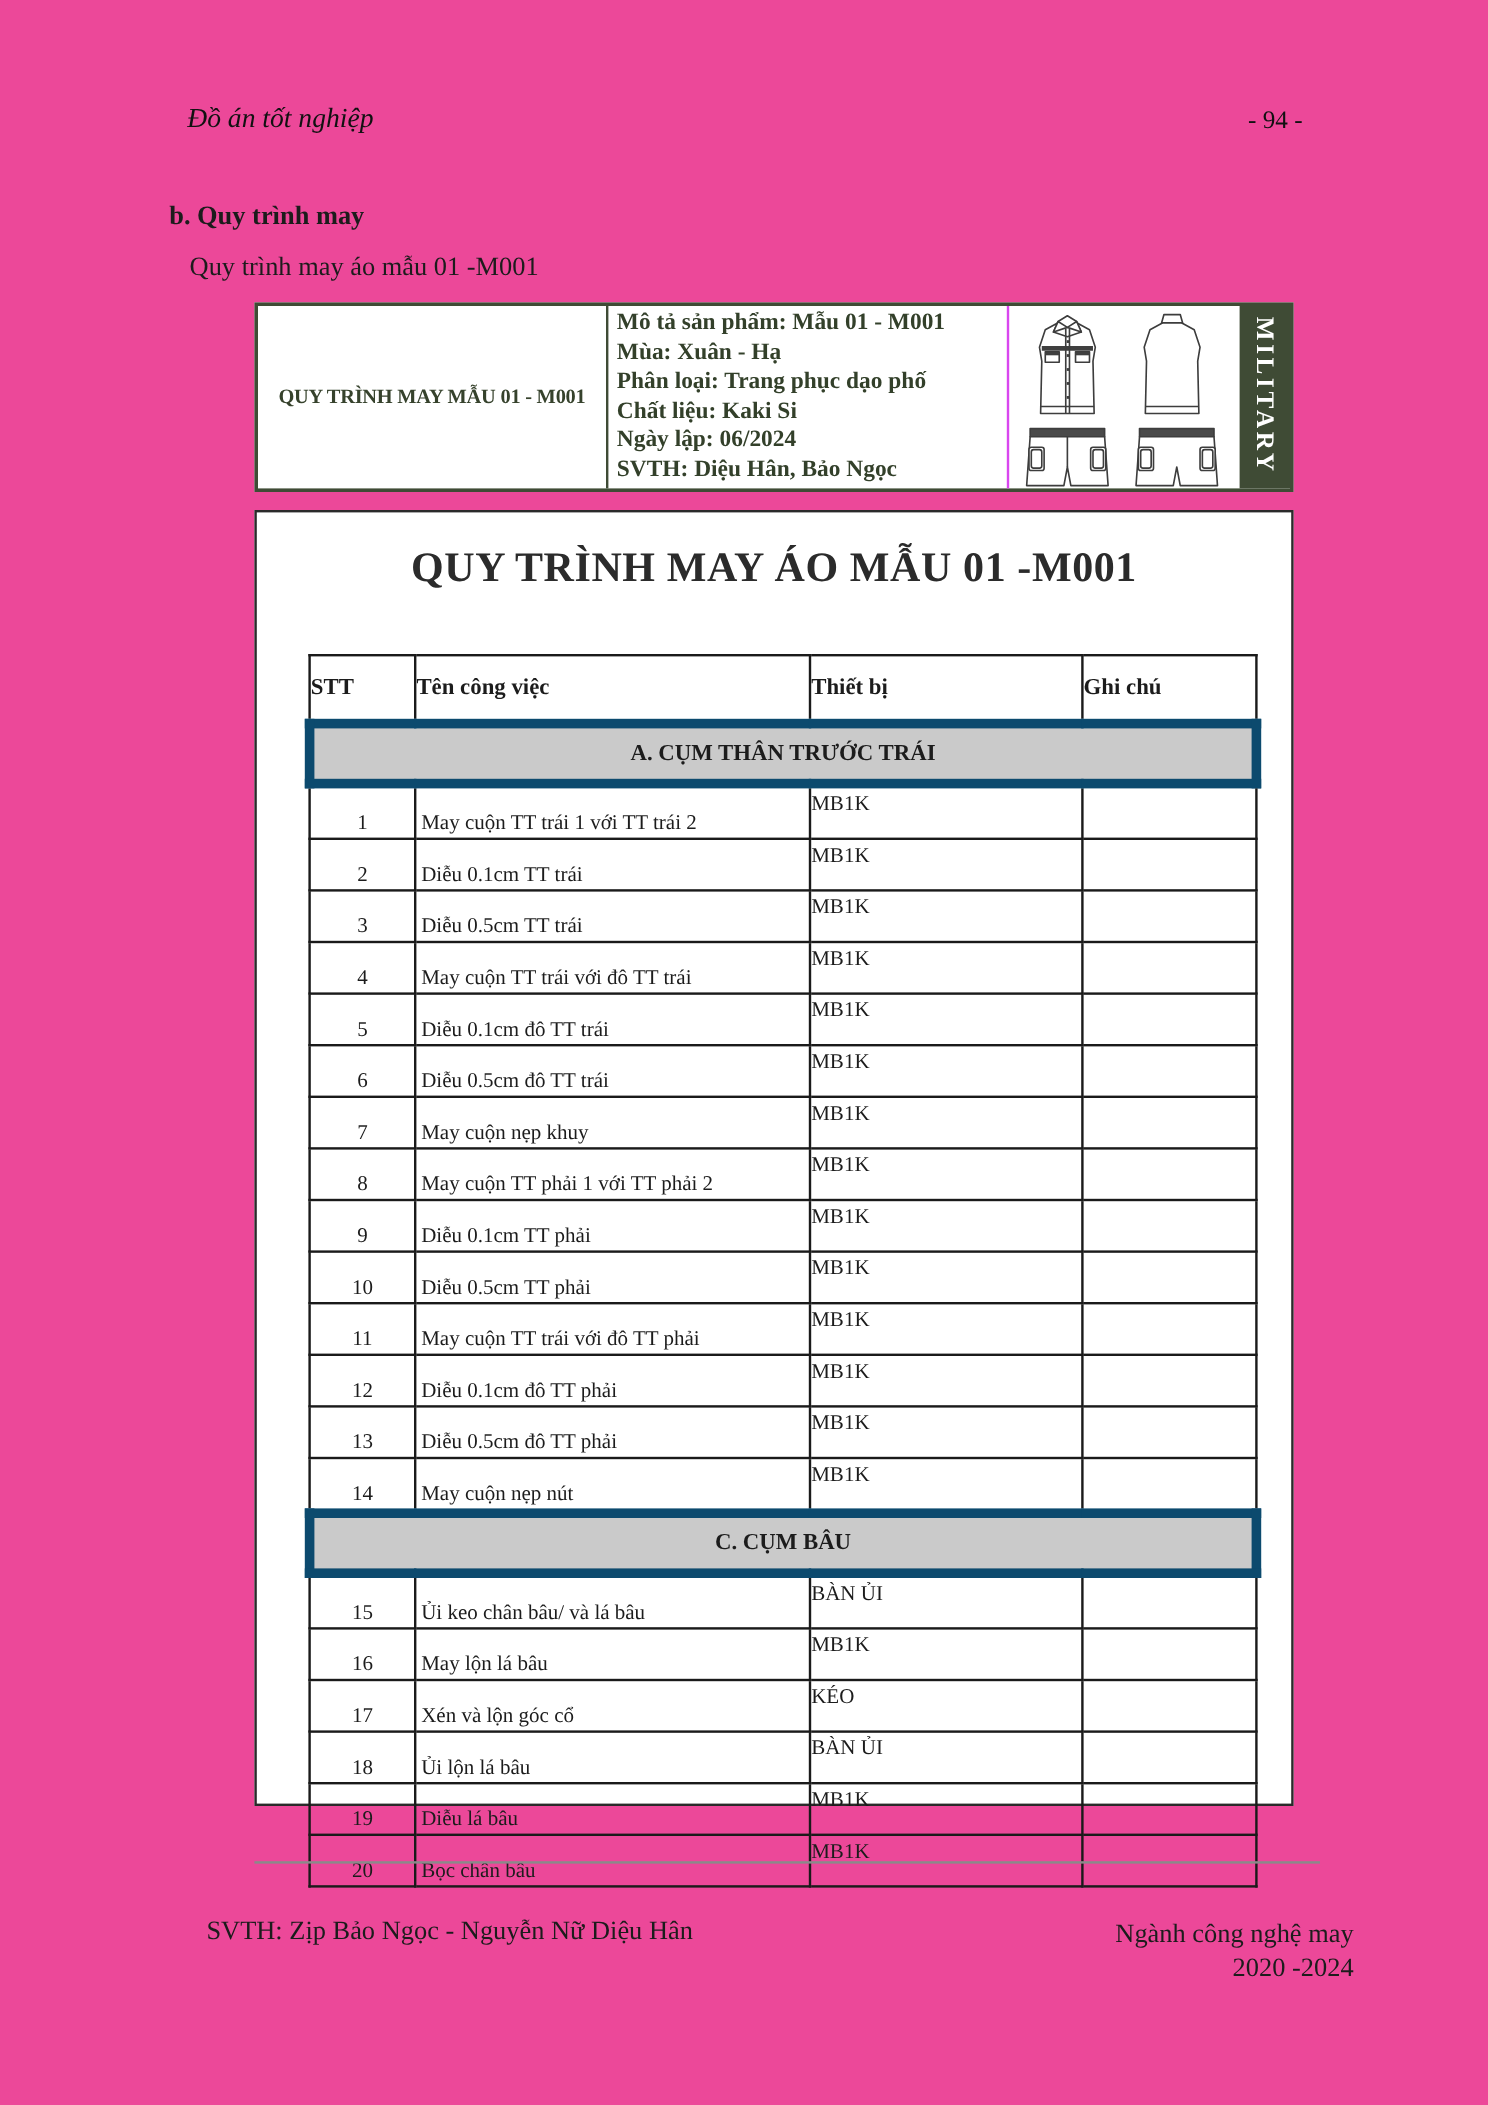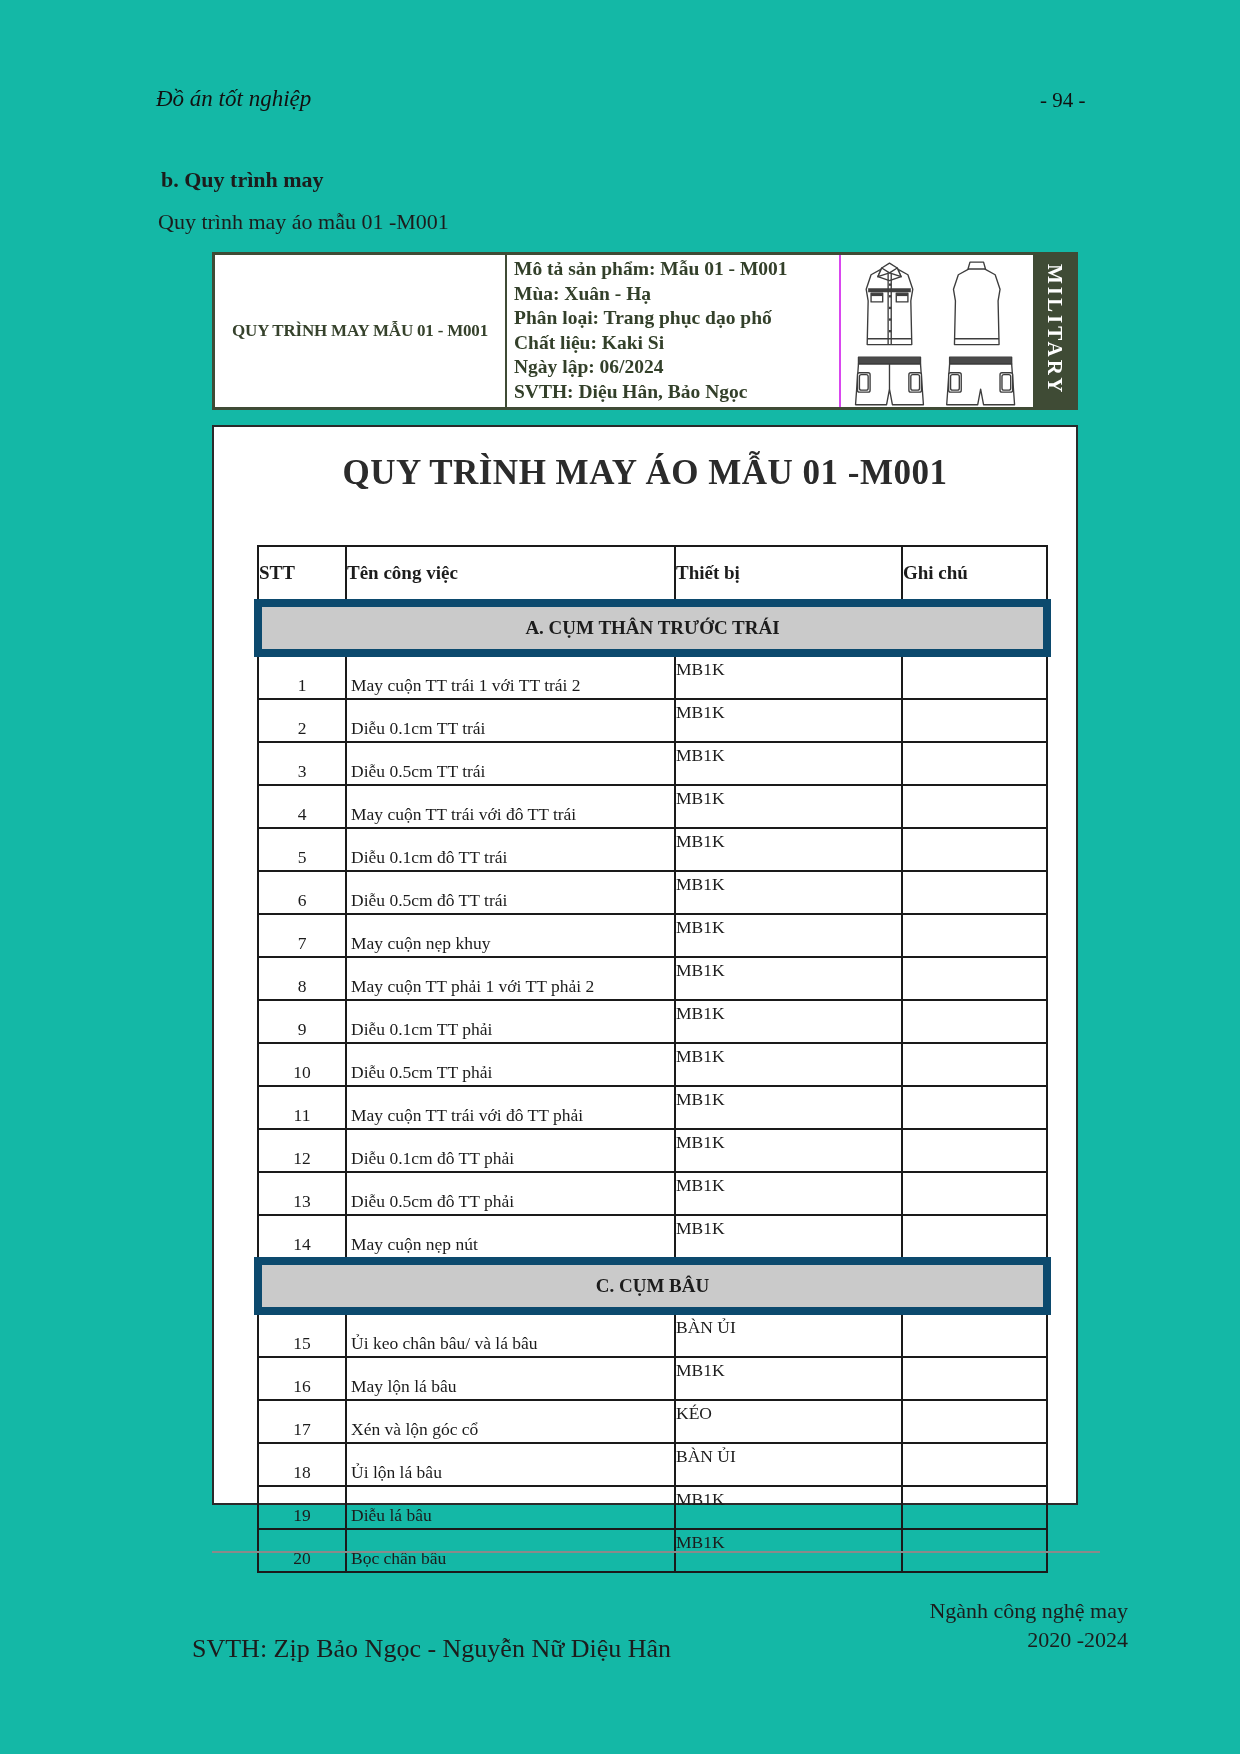--- a/index.html
+++ b/index.html
@@ -1,27 +1,27 @@
 <!DOCTYPE html>
 <html><head>
 <meta charset="utf-8">
 <style>
   html,body { margin:0; padding:0; background:#e8e8e8; }
   .page {
     position:relative; width:1240px; height:1754px; margin:0 auto;
-    background:#14b8a6; overflow:hidden;
+    background:#ec4899; overflow:hidden;
     font-family:"Liberation Serif", serif; color:#1c1c1c;
   }
   .abs { position:absolute; }
 
   
   .doc-header-left { left:156px; top:86px; font-style:italic; font-size:23px; color:#111; }
   .page-number { left:1040px; top:88px; font-size:21px; color:#111; }
 
-  .heading-b { left:161px; top:167px; font-weight:bold; font-size:22px; }
+  .heading-b { left:141px; top:167px; font-weight:bold; font-size:22px; }
   .subheading { left:158px; top:209px; font-size:22px; }
 
   
   .spec-box {
     left:212px; top:252px; width:866px; height:158px;
     border:3px solid #3f4b35; box-sizing:border-box;
     display:flex; background:#fff;
   }
   .spec-title-cell {
     width:292px; box-sizing:border-box; border-right:2px solid #3f4b35;
@@ -66,21 +66,21 @@
     font-weight:bold; font-size:19px; text-align:center; vertical-align:middle; padding:0;
   }
   tr.data-row td { height:39px; border:2px solid #1a1a1a; font-size:17.5px; padding:0; }
   td.cell-stt  { text-align:center; vertical-align:bottom; padding-bottom:2px !important; }
   td.cell-task { text-align:left; vertical-align:bottom; padding:0 0 2px 4px !important;font-family:Liberation Serif, serif; }
   td.cell-device { text-align:left; vertical-align:top; padding-top:2px !important; }
   td.cell-note { }
 
   
   .footer-rule { left:212px; top:1551px; width:888px; height:2px; background:#8a8a8a; }
-  .footer-left { left:192px; top:1596px; font-size:26px;margin-top:38px; }
+  .footer-left { left:172px; top:1596px; font-size:22px; }
   .footer-right { left:700px; top:1596px; width:428px; text-align:right; font-size:22px; line-height:29px; }
 </style>
 </head>
 <body>
 
 <div class="page">
 
   <div class="abs doc-header-left">Đồ án tốt nghiệp</div>
   <div class="abs page-number">- 94 -</div>
 

